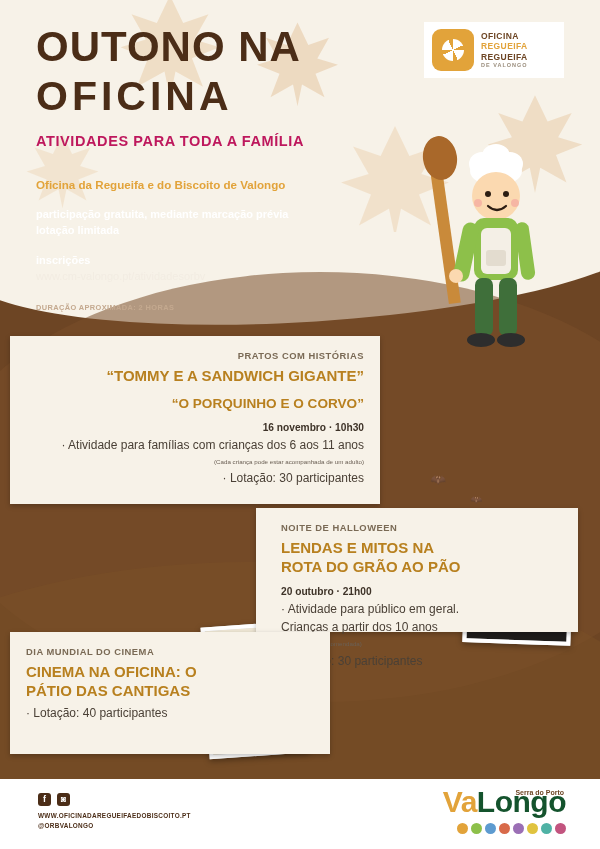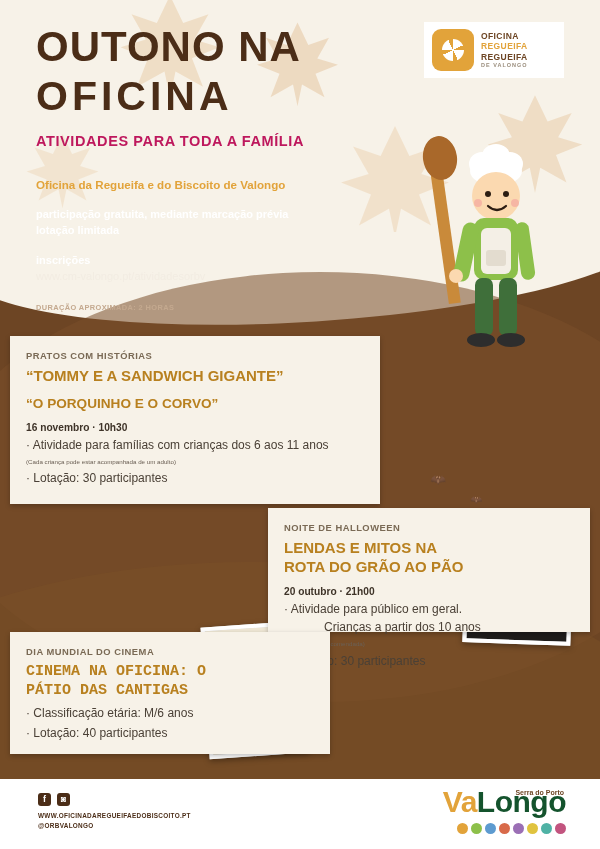--- a/index.html
+++ b/index.html
@@ -132,22 +132,22 @@
   }
   .card .ttl.small { font-size: 13.6px; }
   .card .date {
     font-size: 10.2px; font-weight: 800; color: #3e3328; margin-top: 9px;
   }
   .card .note {
     font-size: 12px; color: #4a4036; margin-top: 4px; line-height: 1.4;
   }
   .card .note.tiny { font-size: 6.2px; color: #6b6055; }
 
-  #card1 { left: 10px; top: 336px; width: 370px; height: 168px; padding: 14px 16px; }
-  #card2 { right: 10px; top: 508px; width: 322px; height: 124px; padding: 14px 16px; }
+  #card1 { left: 10px; top: 336px; width: 370px; height: 168px; padding: 14px 16px; text-align: right; }
+  #card2 { right: 22px; top: 508px; width: 322px; height: 124px; padding: 14px 25px; }
   #card3 { left: 10px; top: 632px; width: 320px; height: 122px; padding: 14px 16px; }
 
   .photo {
     position: absolute; background: #ddd; border: 4px solid #fff;
     box-shadow: 0 2px 6px rgba(0,0,0,.35);
     overflow: hidden;
   }
   #photo1 { left: 240px; top: 352px; width: 124px; height: 96px; transform: rotate(-1.5deg); }
   #photo2 { right: 28px; top: 546px; width: 108px; height: 98px; transform: rotate(2deg); }
   #photo3 { left: 205px; top: 624px; width: 100px; height: 132px; transform: rotate(-4deg); }
@@ -296,39 +296,38 @@
       <div class="guitar"></div>
         <div class="floor"></div>
     </div>
   </div>
 
   <div class="card" id="card2">
     <div class="label">NOITE DE HALLOWEEN</div>
     <div class="ttl" style="max-width:185px;">LENDAS E MITOS NA ROTA DO GRÃO AO PÃO</div>
     <div class="date">20 outubro · 21h00</div>
     <div class="note">· Atividade para público em geral.</div>
-    <div class="note" style="margin-top:2px;margin-left:40px;">Crianças a partir dos 10 anos</div>
+    <div class="note" style="margin-top:2px;">Crianças a partir dos 10 anos</div>
     <div class="note tiny">(idade mínima recomendada)</div>
     <div class="note">· Lotação: 30 participantes</div>
   </div>
   <div class="photo" id="photo2">
     <div class="p2">
       <div class="hat"></div>
         <div class="skin"></div>
       <div class="eyeL"></div>
         <div class="eyeR"></div>
       <div class="mouth"></div>
         <div class="apple"></div>
     </div>
   </div>
 
   <div class="card" id="card3">
     <div class="label">DIA MUNDIAL DO CINEMA</div>
-    <div class="ttl" style="max-width:185px;font-family:Liberation Mono, monospace;">CINEMA NA OFICINA: O PÁTIO DAS CANTIGAS</div>
-    <div class="note">· Classificação etária: M/6 anos</div>
+    <div class="ttl" style="max-width:185px;">CINEMA NA OFICINA: O PÁTIO DAS CANTIGAS</div>
     <div class="note">· Lotação: 40 participantes</div>
   </div>
   <div class="photo" id="photo3">
     <div class="p3">
       <div class="ph"></div>
       <div class="circ" style="left:10%;top:24%;width:22%;height:17%;background:#d8a93f;"></div>
       <div class="circ" style="left:38%;top:22%;width:22%;height:17%;background:#6d91bd;"></div>
       <div class="circ" style="left:66%;top:25%;width:22%;height:17%;background:#c26a4e;"></div>
       <div class="circ" style="left:14%;top:44%;width:22%;height:17%;background:#7fa37a;"></div>
       <div class="circ" style="left:42%;top:45%;width:22%;height:17%;background:#b2553f;"></div>

